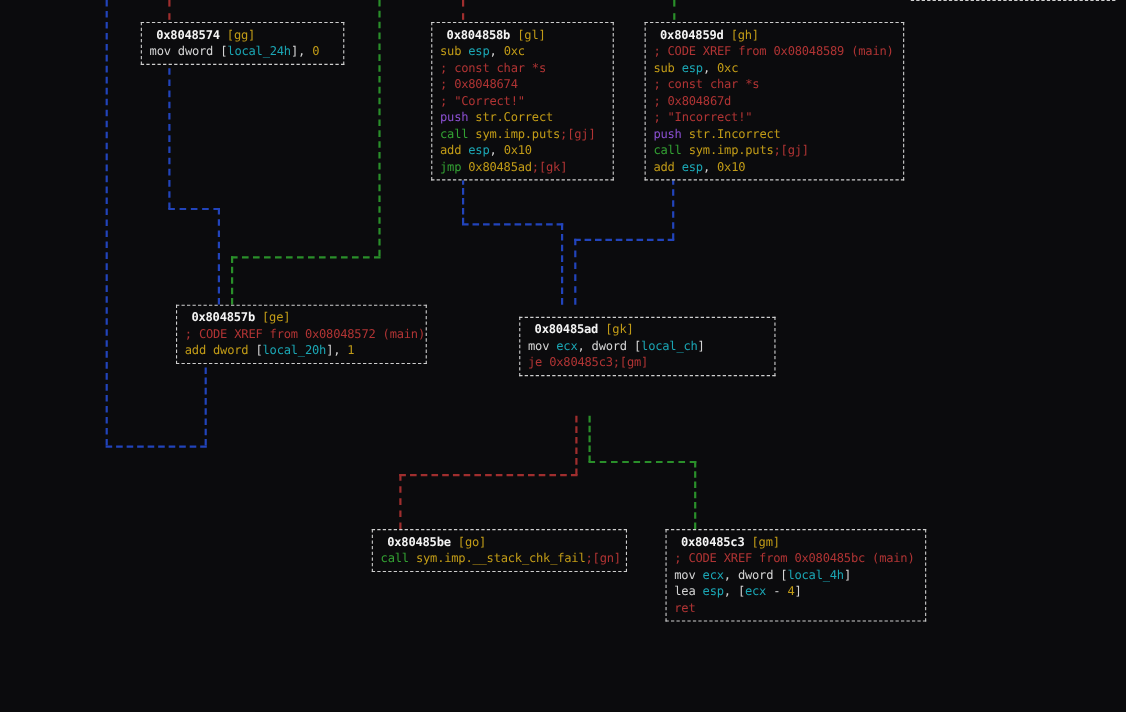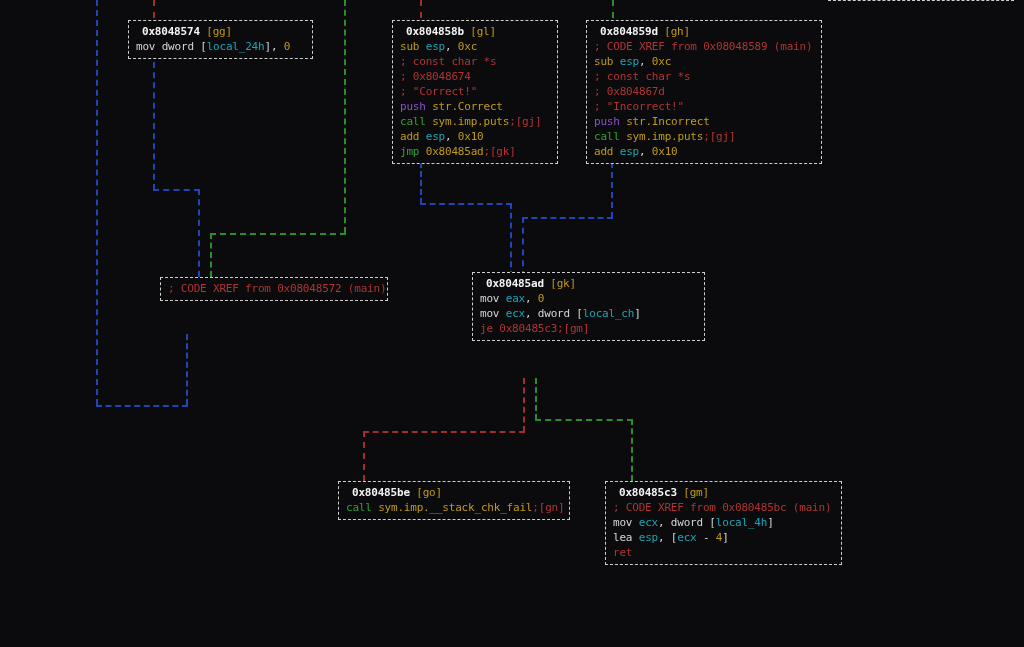--- a/index.html
+++ b/index.html
@@ -16,21 +16,21 @@
   .tok-y{color:#c19b17;}
   .tok-c{color:#1ba6b4;}
   .tok-r{color:#b03434;}
   .tok-g{color:#33a133;}
   .tok-m{color:#8a4fd0;}
   
   .n-gg{left:128px;top:20px;width:185px;}
   .n-gl{left:392px;top:20px;width:166px;}
   .n-gh{left:586px;top:20px;width:236px;}
   .n-ge{left:160px;top:277px;width:228px;}
-  .n-gk{left:472px;top:272px;width:233px;}
+  .n-gk{left:472px;top:288px;width:233px;}
   .n-go{left:338px;top:481px;width:232px;}
   .n-gm{left:605px;top:481px;width:237px;}
   
   .seg{position:absolute;z-index:1;}
   .v{width:0;border-left:2px dashed;}
   .h{height:0;border-top:2px dashed;}
   .eb{border-color:#2244bb;}
   .eg{border-color:#2a8f2a;}
   .er{border-color:#a02e2e;}
   .s1{left:153px;top:0;height:18px;}
@@ -105,25 +105,26 @@
         <div class="cl"><span class="tok-r">; CODE XREF from 0x08048589 (main)</span></div>
         <div class="cl"><span class="tok-y">sub </span><span class="tok-c">esp</span><span class="tok-w">, </span><span class="tok-y">0xc</span></div>
         <div class="cl"><span class="tok-r">; const char *s</span></div>
         <div class="cl"><span class="tok-r">; 0x804867d</span></div>
         <div class="cl"><span class="tok-r">; "Incorrect!"</span></div>
         <div class="cl"><span class="tok-m">push </span><span class="tok-y">str.Incorrect</span></div>
         <div class="cl"><span class="tok-g">call </span><span class="tok-y">sym.imp.puts</span><span class="tok-r">;[gj]</span></div>
         <div class="cl"><span class="tok-y">add </span><span class="tok-c">esp</span><span class="tok-w">, </span><span class="tok-y">0x10</span></div>
       </div>
       <div class="node n-ge">
+        <div class="title"><span class="addr">0x804857b</span><span class="tok-y"> [ge]</span></div>
         <div class="cl"><span class="tok-r">; CODE XREF from 0x08048572 (main)</span></div>
+        <div class="cl"><span class="tok-y">add dword </span><span class="tok-w">[</span><span class="tok-c">local_20h</span><span class="tok-w">], </span><span class="tok-y">1</span></div>
       </div>
       <div class="node n-gk">
         <div class="title"><span class="addr">0x80485ad</span><span class="tok-y"> [gk]</span></div>
-        <div class="cl"><span class="tok-w">mov </span><span class="tok-c">eax</span><span class="tok-w">, </span><span class="tok-y">0</span></div>
         <div class="cl"><span class="tok-w">mov </span><span class="tok-c">ecx</span><span class="tok-w">, dword [</span><span class="tok-c">local_ch</span><span class="tok-w">]</span></div>
         <div class="cl"><span class="tok-r">je 0x80485c3;[gm]</span></div>
       </div>
       <div class="node n-go">
         <div class="title"><span class="addr">0x80485be</span><span class="tok-y"> [go]</span></div>
         <div class="cl"><span class="tok-g">call </span><span class="tok-y">sym.imp.__stack_chk_fail</span><span class="tok-r">;[gn]</span></div>
       </div>
       <div class="node n-gm">
         <div class="title"><span class="addr">0x80485c3</span><span class="tok-y"> [gm]</span></div>
         <div class="cl"><span class="tok-r">; CODE XREF from 0x080485bc (main)</span></div>

